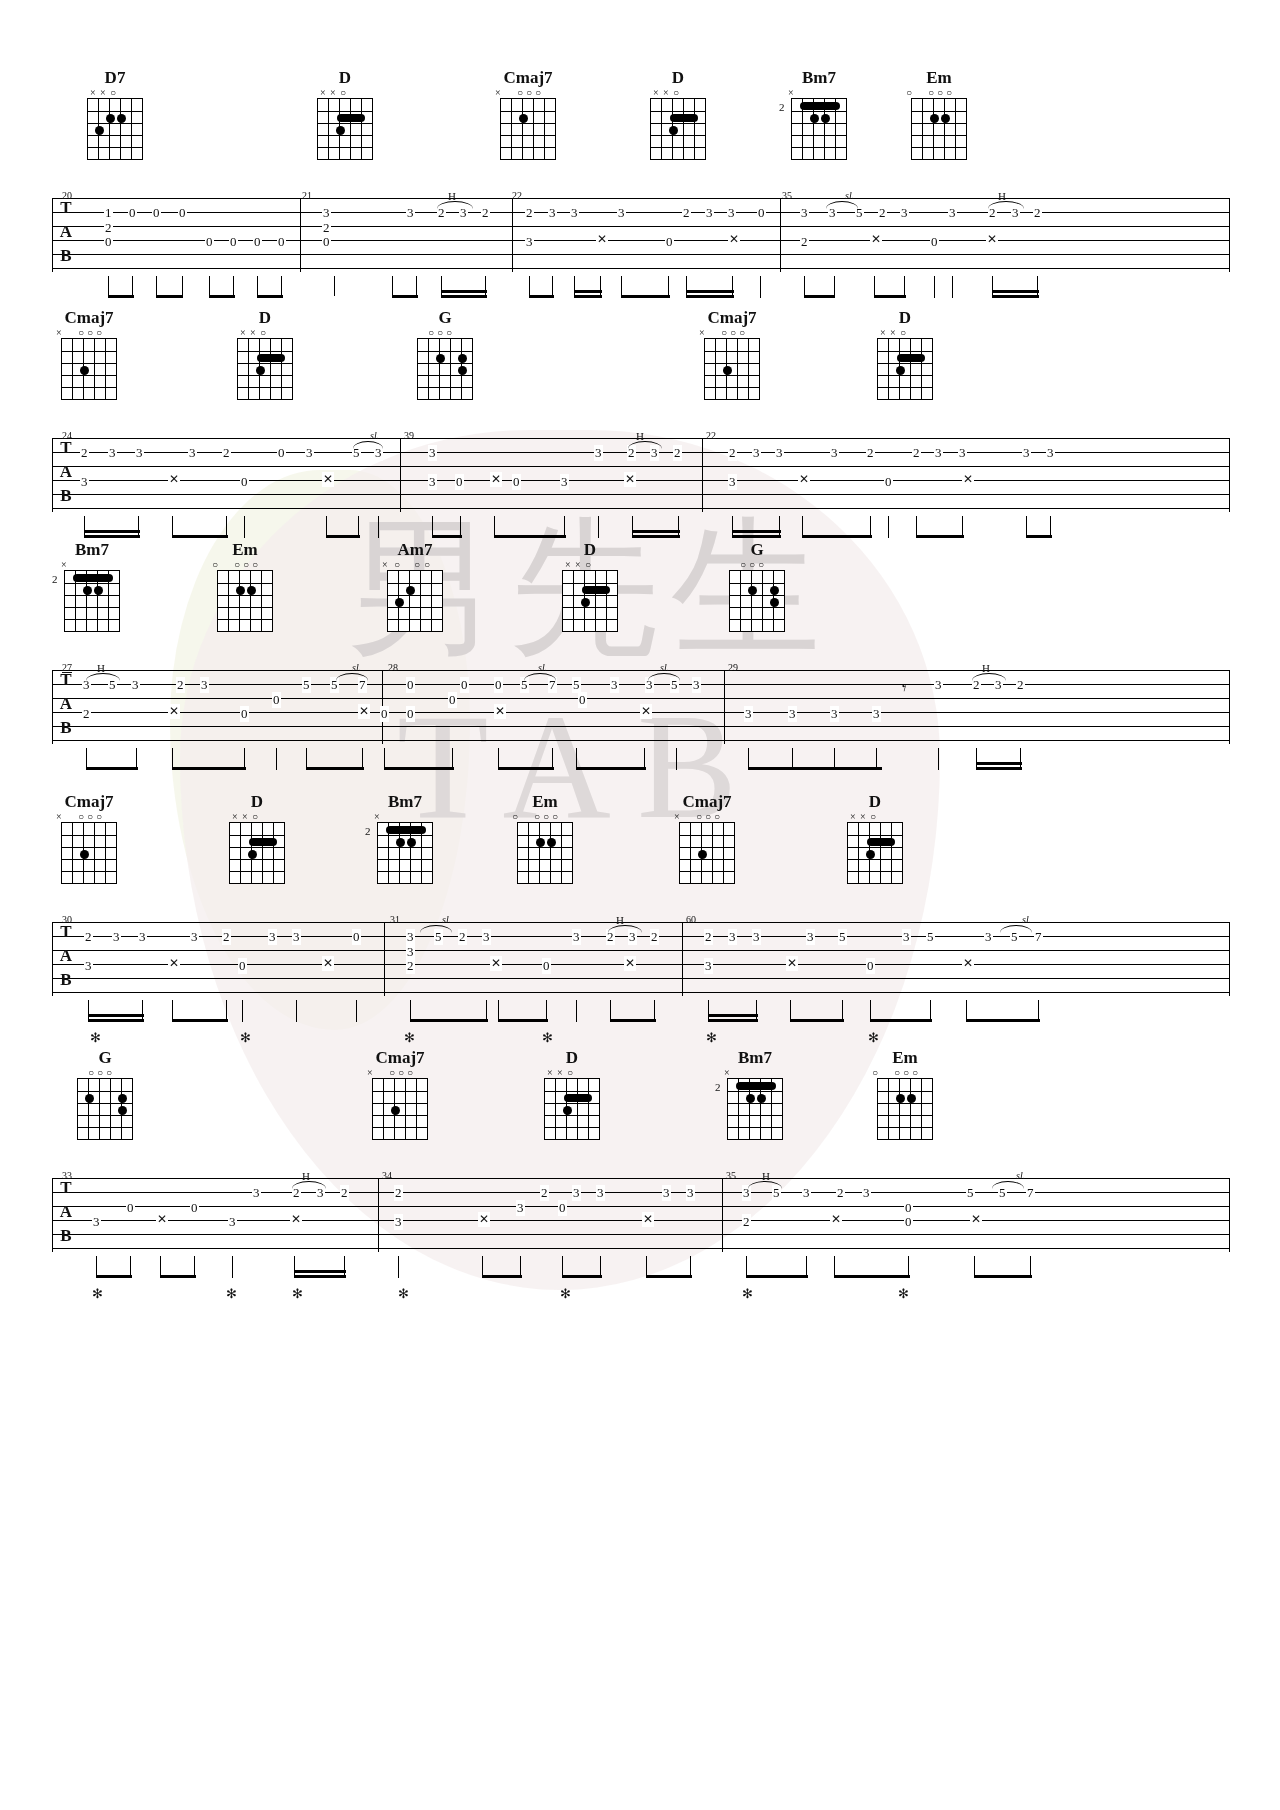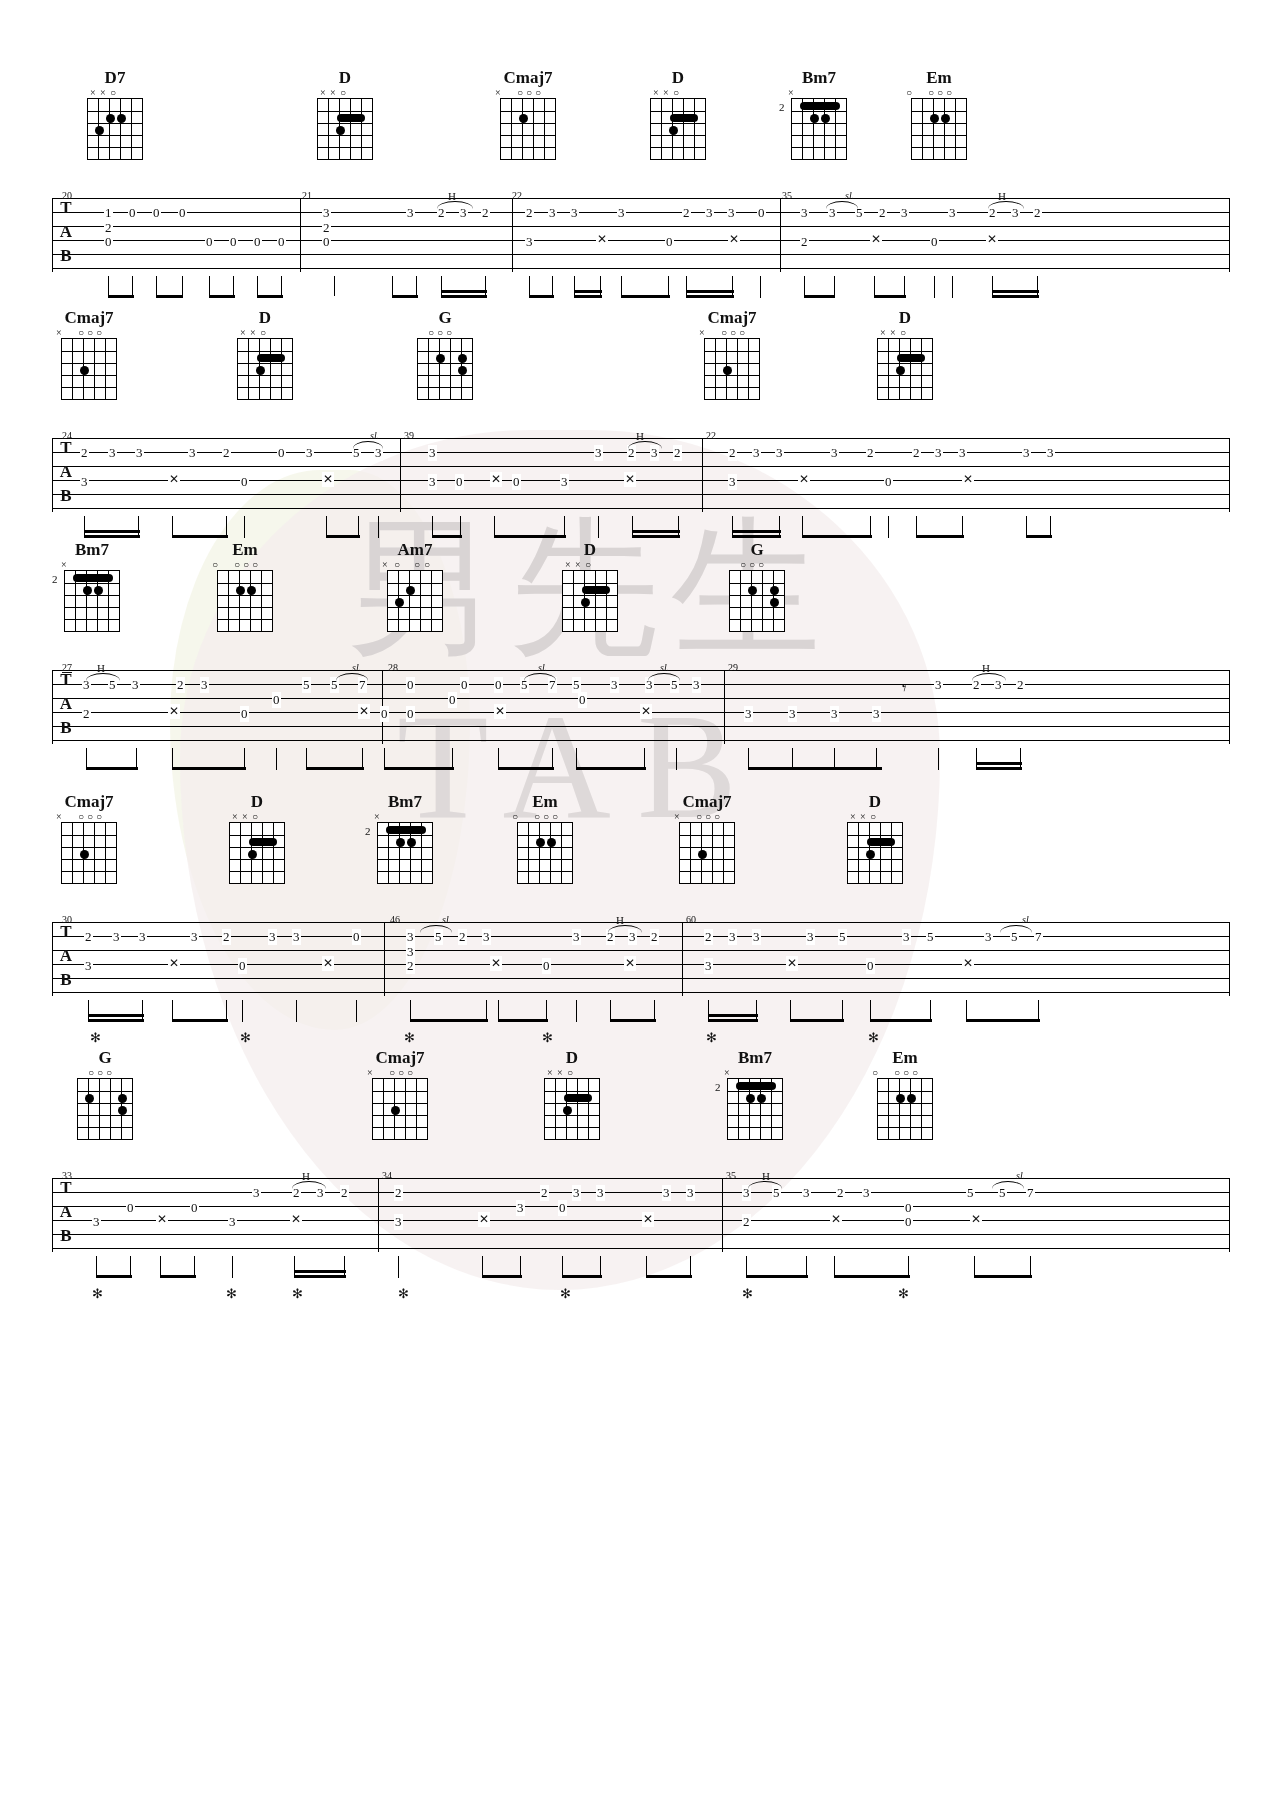--- a/index.html
+++ b/index.html
@@ -922,21 +922,21 @@
         <div class="bar" style="left:630px"></div>
         <div class="bar" style="left:1177px"></div>
       </div>
       <div class="tabword">
         <div>T</div>
           <div>A</div>
           <div>B</div>
       </div>
 
       <span class="measnum" style="left:62px;top:14px;">30</span>
-      <span class="measnum" style="left:390px;top:14px;">46</span>
+      <span class="measnum" style="left:390px;top:14px;">31</span>
       <span class="measnum" style="left:686px;top:14px;">60</span>
 
       <span class="num" style="left:84px;top:29px;">2</span>
       <span class="num" style="left:112px;top:29px;">3</span>
       <span class="num" style="left:138px;top:29px;">3</span>
       <span class="num" style="left:190px;top:29px;">3</span>
       <span class="num" style="left:222px;top:29px;">2</span>
       <span class="num" style="left:268px;top:29px;">3</span>
       <span class="num" style="left:292px;top:29px;">3</span>
       <span class="num" style="left:406px;top:29px;">3</span>

